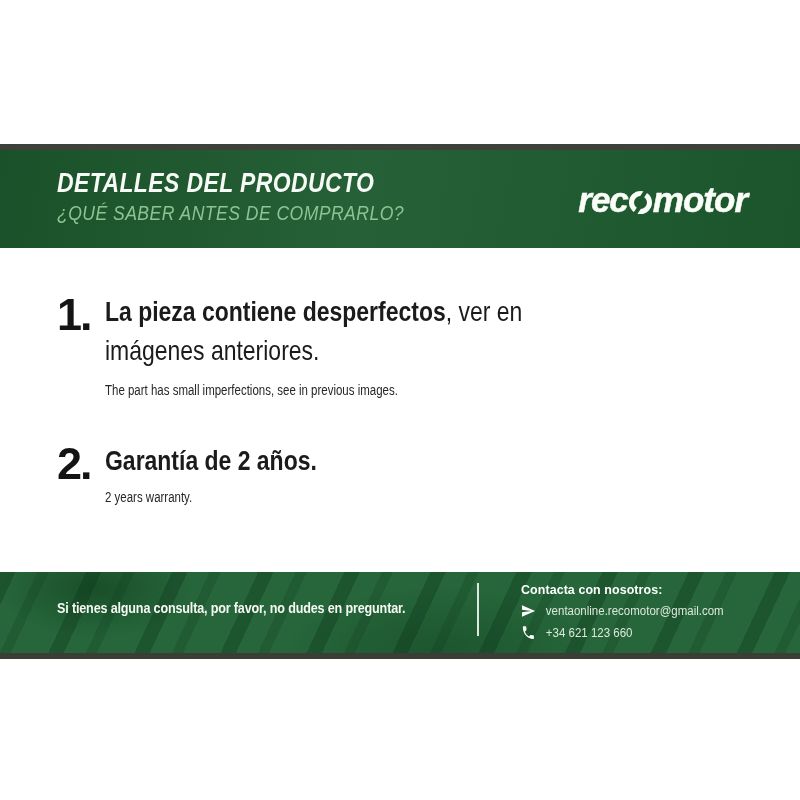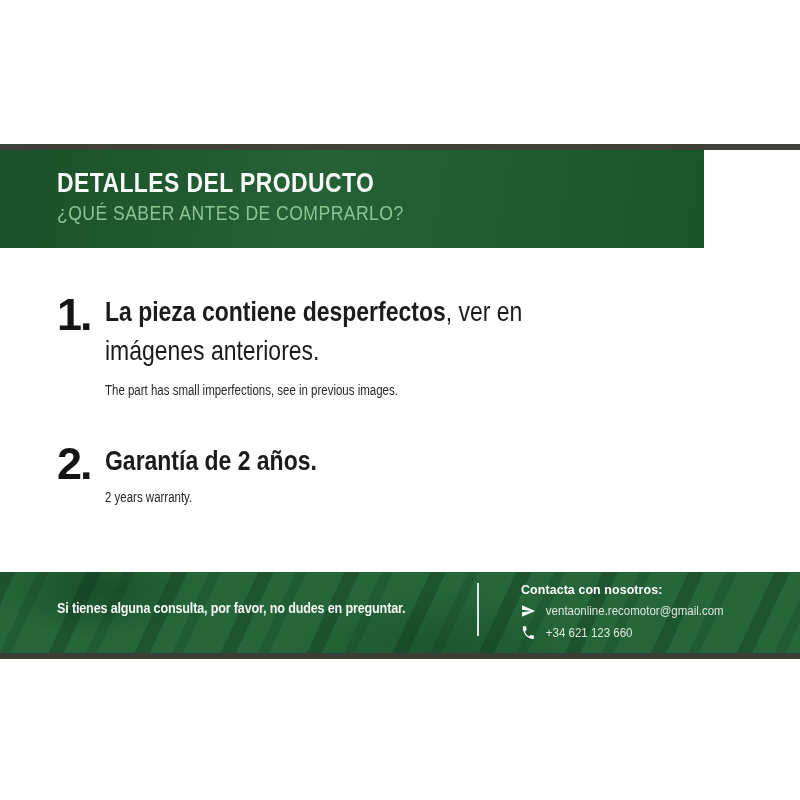--- a/index.html
+++ b/index.html
@@ -7,23 +7,24 @@
     position:relative;width:800px;height:800px;background:#ffffff;
     overflow:hidden;font-family:"Liberation Sans",sans-serif;
     -webkit-font-smoothing:antialiased;
   }
   
   .rule-top{position:absolute;left:0;top:144px;width:800px;height:6px;background:#3e4139;}
   .rule-bottom{position:absolute;left:0;top:653px;width:800px;height:6px;background:#3a3e36;}
 
   
   .header{
-    position:absolute;left:0;top:150px;width:704px;height:98px;
+    position:absolute;left:0;top:150px;width:800px;height:98px;
     background-color:#1d5a2e;
     background-image:linear-gradient(100deg,rgba(0,0,0,.10),rgba(255,255,255,.04) 45%,rgba(0,0,0,.06));
+    font-style:italic;
   }
   .header-title{
     position:absolute;left:57px;top:19px;color:#f7faf6;
     font-size:28px;font-weight:bold;letter-spacing:.5px;line-height:28px;
     transform:scaleX(.82);transform-origin:left top;white-space:nowrap;
   }
   .header-subtitle{
     position:absolute;left:57px;top:53px;color:#8cc492;
     font-size:20px;font-weight:normal;letter-spacing:.5px;line-height:20px;
     transform:scaleX(.88);transform-origin:left top;white-space:nowrap;
@@ -101,20 +102,23 @@
 </head>
 <body>
 
 <div id="canvas">
 
   <div class="rule-top"></div>
 
   <div class="header">
     <div class="header-title">DETALLES DEL PRODUCTO</div>
     <div class="header-subtitle">¿QUÉ SABER ANTES DE COMPRARLO?</div>
+    <div class="logo">
+      <span>rec</span><span class="reco-o"></span><span>motor</span>
+    </div>
   </div>
 
   <div class="item item-1">
     <div class="item-num">1.</div>
     <div class="item-text">
       <div><b>La pieza contiene desperfectos</b><span>, ver en</span><br><span>imágenes anteriores.</span></div>
       <div class="item-sub">The part has small imperfections, see in previous images.</div>
     </div>
   </div>
 

